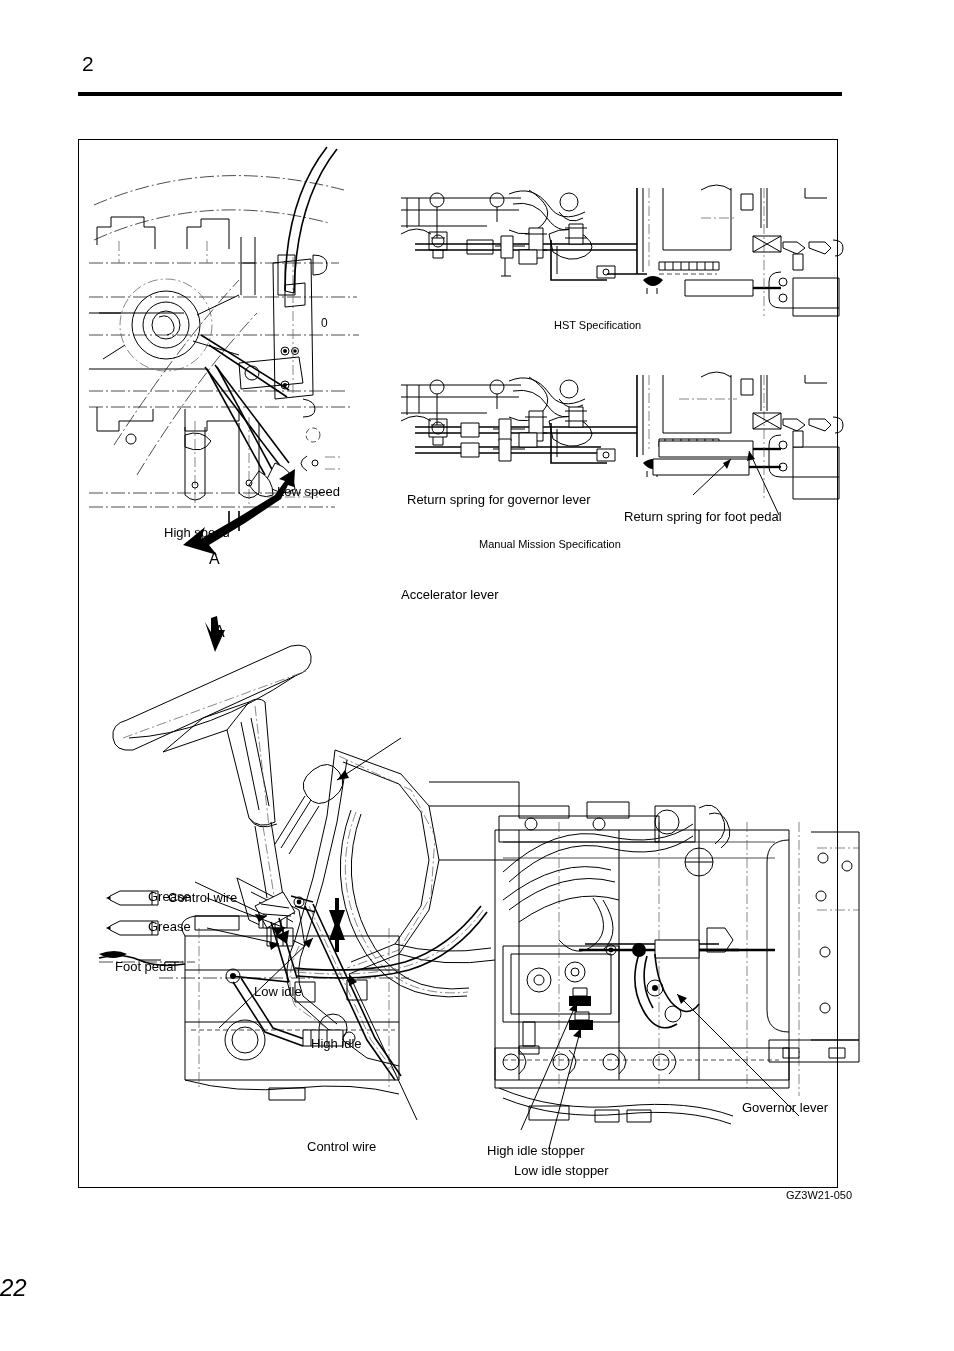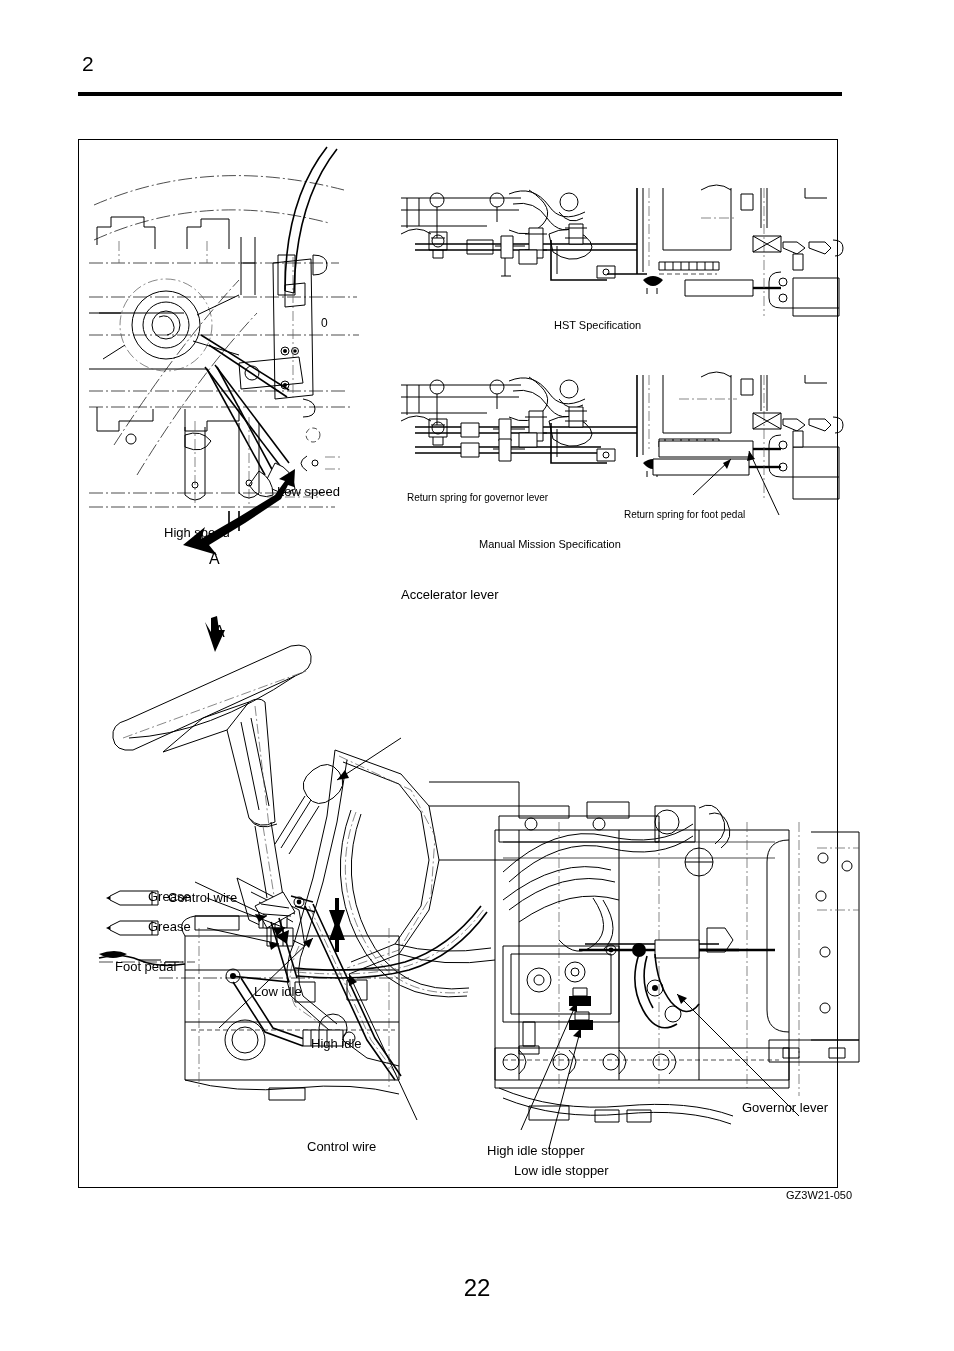--- a/index.html
+++ b/index.html
@@ -65,40 +65,40 @@
     font-size: 11px;
     color: #000;
   }
 
   
   #page-number {
     position: absolute;
     left: 0;
     top: 1274px;
     width: 954px;
-    text-align: center;
     font-size: 24px;
+    font-style: italic;
   }
 
   
   .draw {
     position: absolute;
     left: 0;
     top: 0;
   }
   svg { display: block; overflow: visible; }
 
   .lbl {
     position: absolute;
     font-size: 13px;
     white-space: nowrap;
     line-height: 1;
     color: #000;
   }
-  .lbl-sm { font-size: 10px; }
+  .lbl-sm { font-size: 13px; }
   .lbl-big { font-size: 11px; }
   .lbl-letter { font-size: 16px; }
 
   
   .ln    { stroke: #000; stroke-width: 1; fill: none; }
   .ln-th { stroke: #000; stroke-width: 1.6; fill: none; }
   .ln-hv { stroke: #000; stroke-width: 2.4; fill: none; }
   .ln-lt { stroke: #000; stroke-width: 0.7; fill: none; }
   .ln-dd { stroke: #000; stroke-width: 0.7; fill: none;
            stroke-dasharray: 14 3 2 3; }

